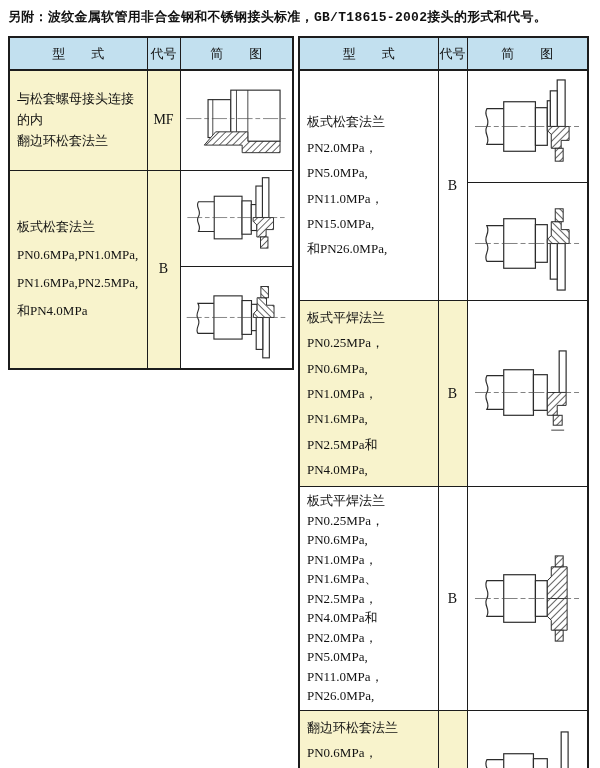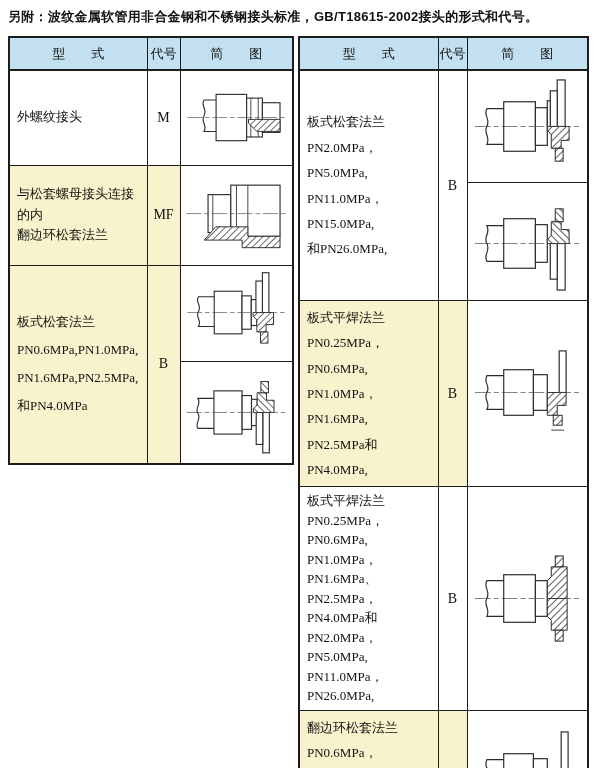--- a/index.html
+++ b/index.html
@@ -1,18 +1,18 @@
 <!DOCTYPE html>
 <html><head>
 <meta charset="utf-8">
 <style>
   html,body{margin:0;padding:0;background:#ffffff;width:600px;height:768px;overflow:hidden;
     font-family:"Liberation Serif","DejaVu Serif",serif;color:#111;}
   .title{margin:8px 0 0 8px;font-size:13px;font-weight:bold;
-    font-family:Liberation Sans, sans-serif;letter-spacing:.3px;}
+    font-family:Liberation Mono, monospace;letter-spacing:.3px;}
   .tables{display:flex;gap:4px;margin:10px 0 0 8px;align-items:flex-start;}
   table{border-collapse:collapse;table-layout:fixed;background:#fff;font-family:Liberation Serif, serif;}
   table, td, th{border:1px solid #1c1c1c;}
   table{border-width:2px;}
   th{background:#c2e0ef;font-weight:normal;font-size:13px;height:29px;
      border-bottom:2px solid #1c1c1c;white-space:pre;}
   td{padding:0;vertical-align:middle;}
   td.type{font-size:13px;padding:4px 4px 4px 7px;line-height:1.6;white-space:pre-line;}
   td.type.lg{line-height:1.95;}
   td.type.xl{line-height:2.15;margin-left:12px;}
@@ -55,38 +55,20 @@
         <col style="width:33px">
         <col style="width:113px">
       </colgroup>
     <tbody>
         <tr style="height:29px">
       <th>型　　式</th>
       <th>代号</th>
       <th>简　　图</th>
     </tr>
 
-    <tr style="height:95px">
-      <td class="type">外螺纹接头</td>
-      <td class="code">M</td>
-      <td class="diag">
-            <div class="dwrap">
-        <svg class="diagram" width="110" height="88" viewBox="0 0 115 95">
-          <path class="ln" d="M36,28 H23 c-4,7 4,10 0,17 c-4,7 4,10 0,17 H36"></path>
-          <rect class="ln" x="36" y="22" width="33" height="50"></rect>
-          <rect class="ln" x="69" y="26" width="17" height="42"></rect>
-          <line class="thin" x1="73.5" y1="26" x2="73.5" y2="68"></line>
-          <line class="thin" x1="81.5" y1="26" x2="81.5" y2="68"></line>
-          <rect class="ln" x="86" y="31" width="19" height="32"></rect>
-          <path class="ht" d="M71,49 H105 V62 H80 l-9,-9 z"></path>
-          <line class="cl" x1="5" y1="47" x2="110" y2="47"></line>
-        </svg>
-      </div>
-          </td>
-    </tr>
 
 
 
     <tr style="height:100px">
       <td class="type hl">与松套螺母接头连接的内
 翻边环松套法兰</td>
       <td class="code hl">MF</td>
       <td class="diag">
             <div class="dwrap">
         <svg class="diagram" width="110" height="90" viewBox="0 0 115 95">

